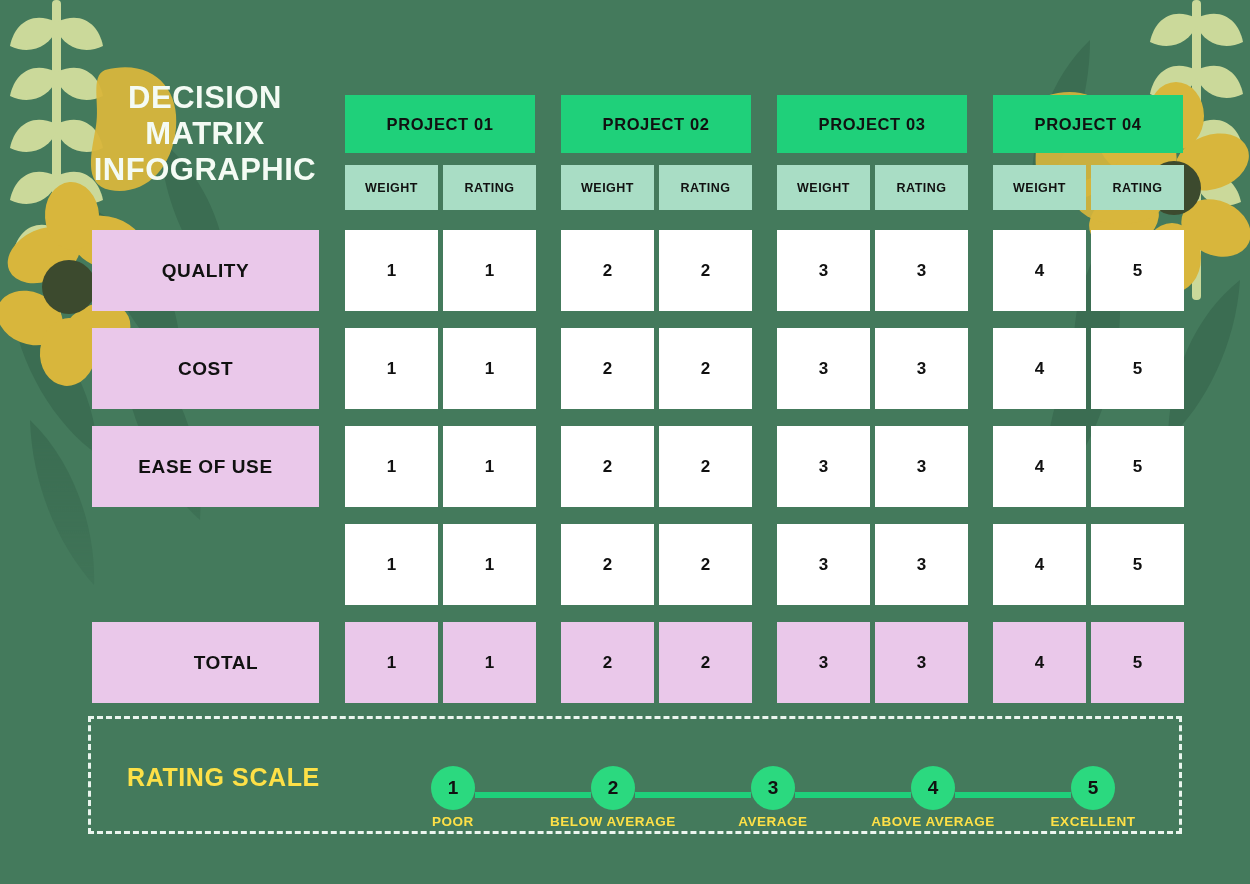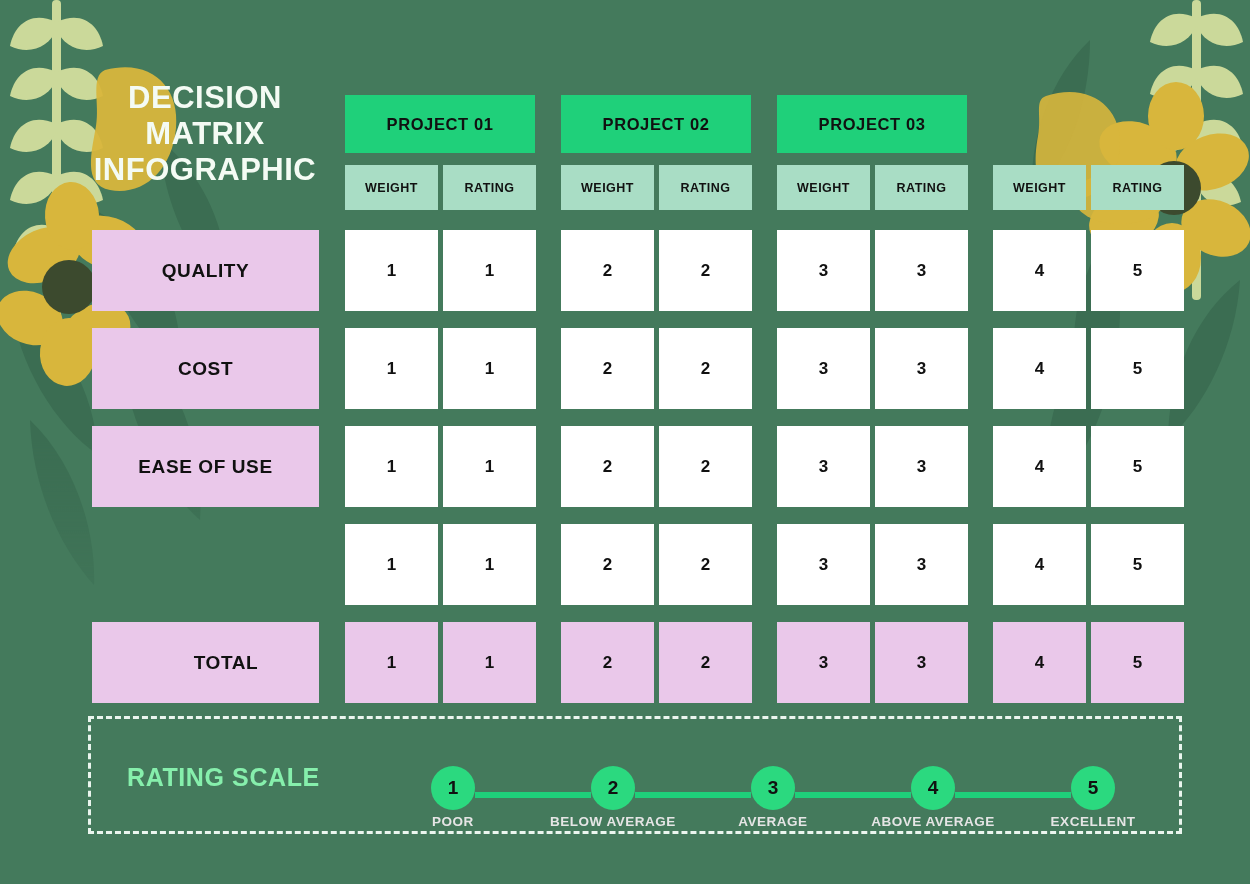--- a/index.html
+++ b/index.html
@@ -93,21 +93,21 @@
   
   #scale-box {
     position: absolute;
     left: 88px; top: 716px;
     width: 1094px; height: 118px;
     border: 3px dashed #eaf5ee;
   }
   #scale-title {
     position: absolute;
     left: 36px; top: 44px;
-    color: #86efac;
+    color: #fde047;
     font-size: 25px;
     font-weight: bold;
     letter-spacing: 0.6px;
   }
   #scale-track {
     position: absolute;
     left: 340px; top: 47px;
     width: 712px; height: 72px;
   }
   .scale-line {
@@ -124,21 +124,21 @@
     color: #111;
     font-size: 19px;
     font-weight: bold;
     display: flex;
     align-items: center;
     justify-content: center;
   }
   .scale-label {
     position: absolute;
     top: 48px;
-    color: #e5e5e5;
+    color: #fde047;
     font-size: 13.5px;
     font-weight: bold;
     letter-spacing: 0.5px;
     white-space: nowrap;
     text-align: center;
     transform: translateX(-50%);
   }
 </style>
 </head>
 <body>
@@ -243,20 +243,21 @@
 
     <div class="title">
       <div>DECISION</div>
       <div>MATRIX</div>
       <div>INFOGRAPHIC</div>
     </div>
 
     <div class="col-head" style="left:345px;width:190px;top:95px;">PROJECT 01</div>
     <div class="col-head" style="left:561px;width:190px;top:95px;">PROJECT 02</div>
     <div class="col-head" style="left:777px;width:190px;top:95px;text-align:center;">PROJECT 03</div>
+    <div class="col-head" style="left:993px;width:190px;top:95px;">PROJECT 04</div>
 
     <div class="sub-head" style="left:345px;width:93px;top:165px;">WEIGHT</div>
     <div class="sub-head" style="left:443px;width:93px;top:165px;">RATING</div>
     <div class="sub-head" style="left:561px;width:93px;top:165px;">WEIGHT</div>
     <div class="sub-head" style="left:659px;width:93px;top:165px;">RATING</div>
     <div class="sub-head" style="left:777px;width:93px;top:165px;">WEIGHT</div>
     <div class="sub-head" style="left:875px;width:93px;top:165px;">RATING</div>
     <div class="sub-head" style="left:993px;width:93px;top:165px;">WEIGHT</div>
     <div class="sub-head" style="left:1091px;width:93px;top:165px;">RATING</div>
 

